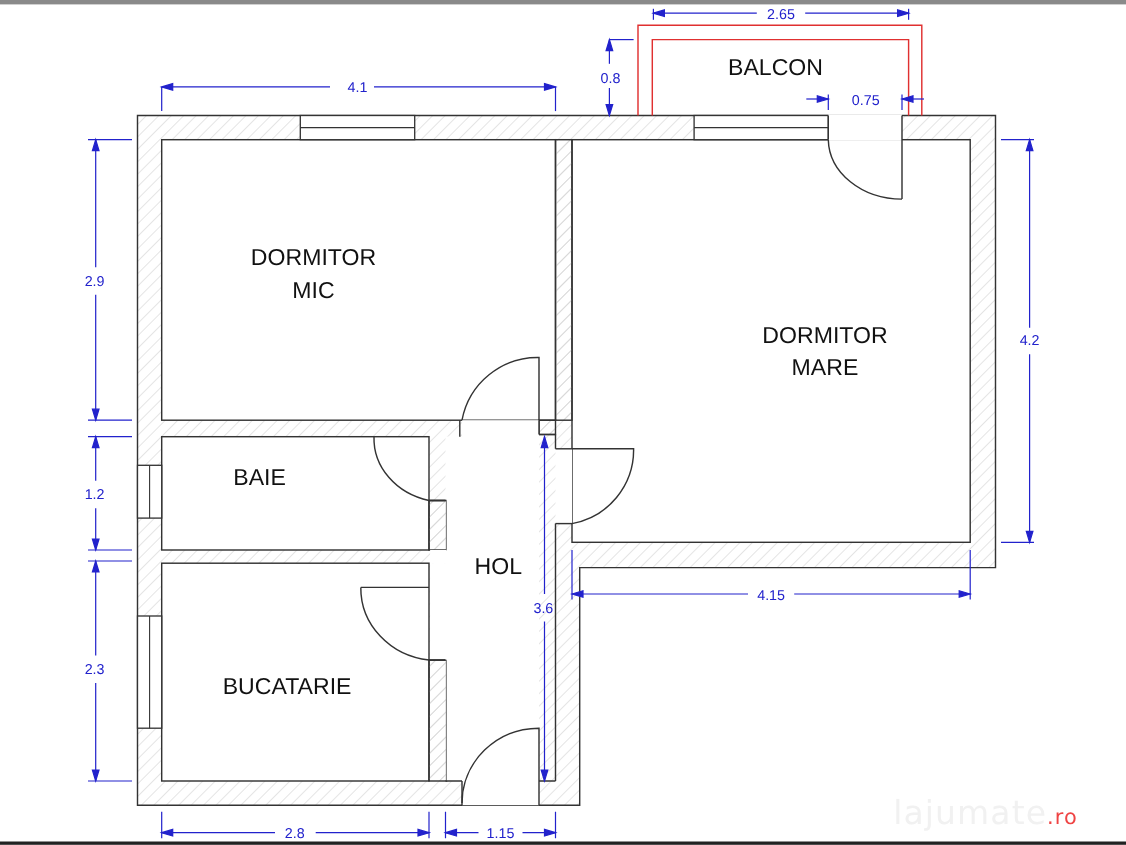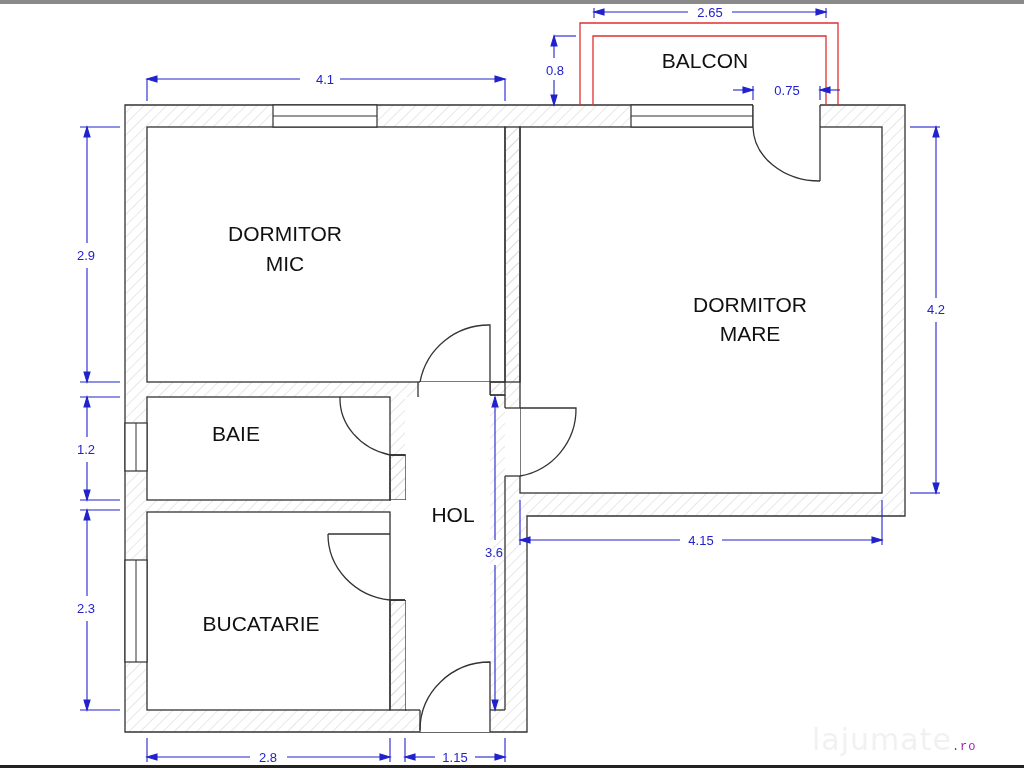--- a/index.html
+++ b/index.html
@@ -3,21 +3,21 @@
   <meta charset="utf-8">
   <style>
     html, body { margin: 0; padding: 0; background: #ffffff; }
     body { width: 1024px; height: 768px; overflow: hidden; position: relative; font-family: "Liberation Sans", sans-serif; }
     .topbar { position: absolute; left: 0; top: 0; width: 1024px; height: 4px; background: #8a8a8a; }
     .bottombar { position: absolute; left: 0; bottom: 0; width: 1024px; height: 3px; background: #222; }
     svg.plan { position: absolute; left: 0; top: 0; }
     .room-label { font-family: "Liberation Sans", sans-serif; font-size: 21px; fill: #111; }
     .dim-label { font-family: "Liberation Sans", sans-serif; font-size: 13px; fill: #2222cc; }
     .watermark { position: absolute; left: 812px; top: 722px; font-family: "DejaVu Sans", sans-serif; font-size: 30px; color: #f1f1f1; letter-spacing: 1px; }
-    .watermark .ro { font-size: 12px; color: #a21caf; font-family: Liberation Mono, monospace; }
+    .watermark .ro { font-size: 19px; color: #ef4444; }
   </style>
 </head>
 <body>
 
 <div class="topbar"></div>
 
 <svg class="plan" width="1024" height="768" viewBox="0 0 1024 768">
   <defs>
     <pattern id="hatch" width="8" height="8" patternUnits="userSpaceOnUse" patternTransform="rotate(45)">
       <line x1="0" y1="0" x2="0" y2="8" stroke="#cfcfcf" stroke-width="1"></line>

